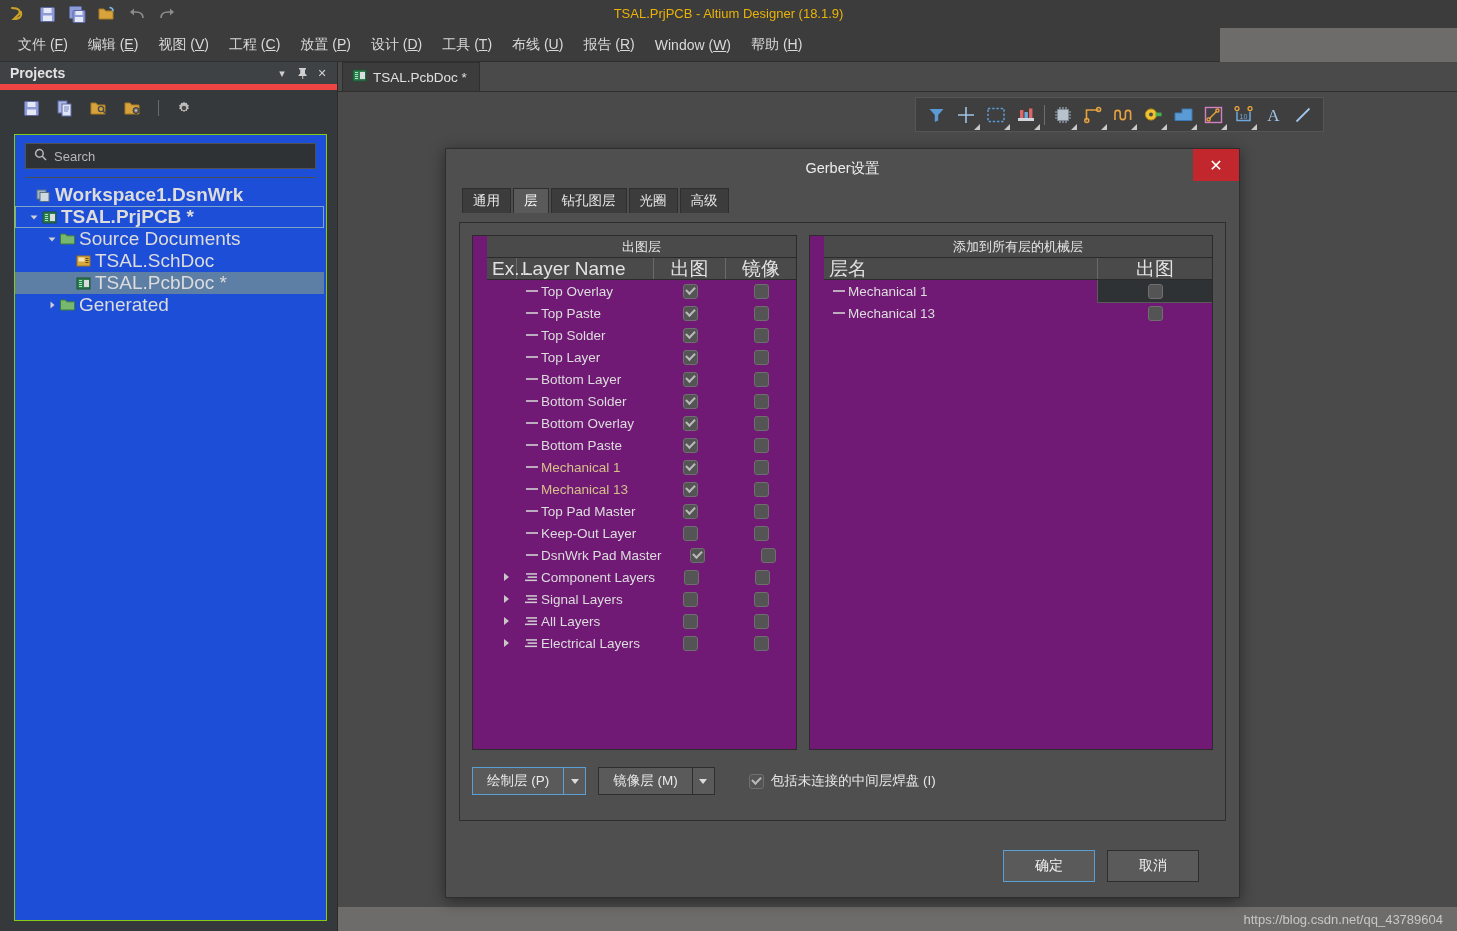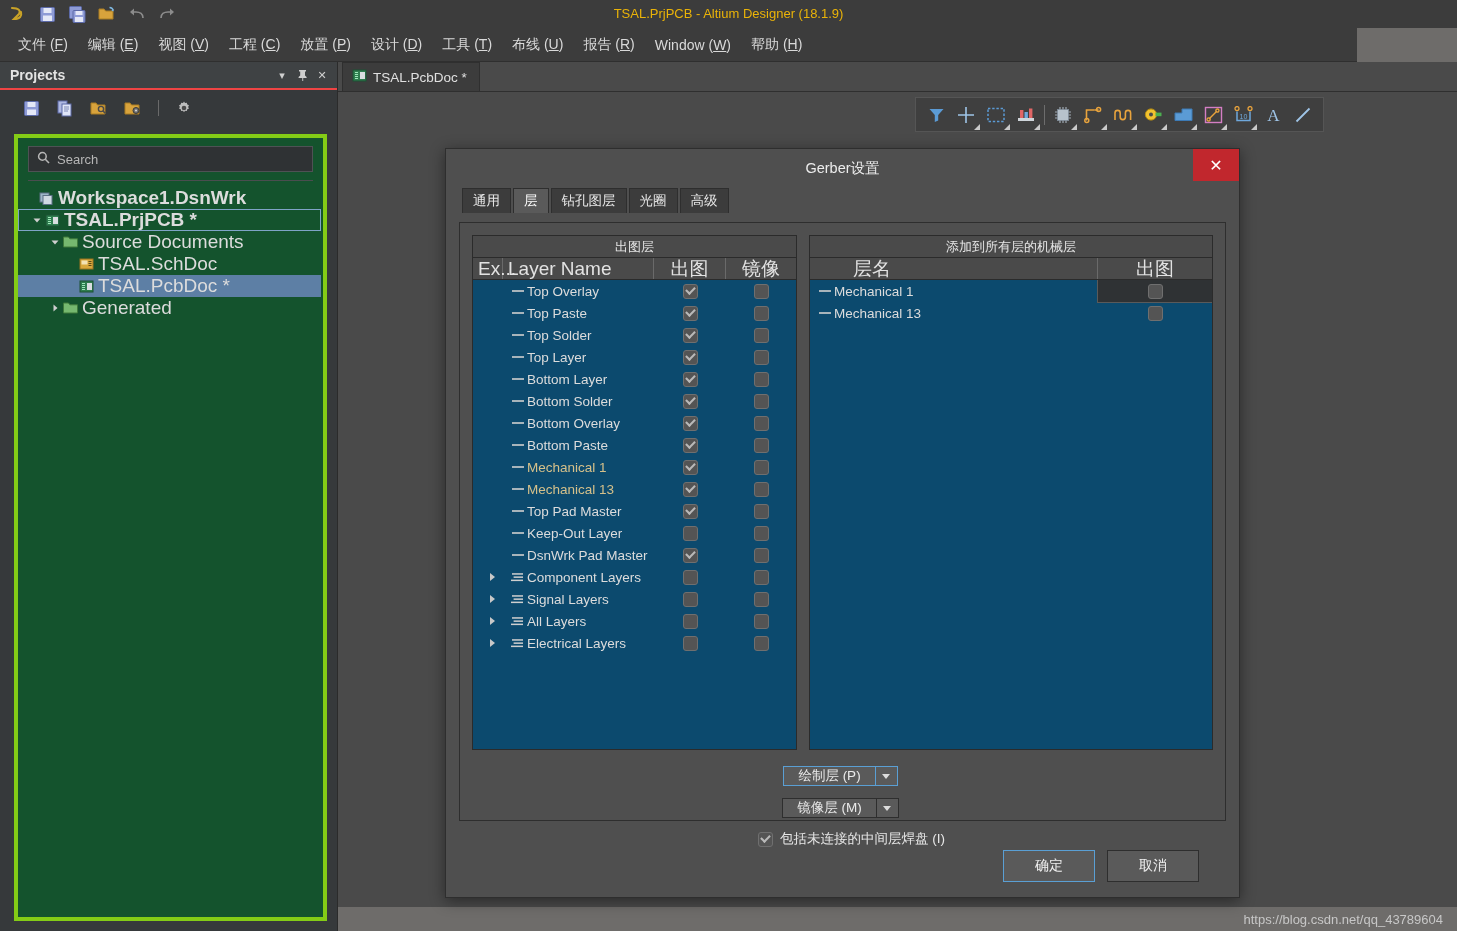--- a/index.html
+++ b/index.html
@@ -20,54 +20,54 @@
   }
   .title-text {
     position: absolute; left: 0; right: 0; text-align: center;
     font-size: 13px; color: #eab308; line-height: 28px;
   }
   .qat { display: flex; align-items: center; gap: 8px; padding-left: 6px; z-index: 2; }
   .qat-ico { width: 22px; height: 22px; display: flex; align-items: center; justify-content: center; }
 
   
   .menubar {
-    position: absolute; left: 0; top: 28px; width: 1357px; height: 34px;
+    position: absolute; left: 0; top: 28px; width: 1220px; height: 34px;
     background: #3c3c3c; display: flex; align-items: center; padding-left: 8px;
     border-bottom: 1px solid #2f2f2f;
   }
   .menu-item {
     font-size: 14px; color: #d9d9d9; padding: 4px 10px; cursor: default;
     white-space: nowrap;
   }
   .mn { text-decoration: underline; }
 
   
   .panel {
     position: absolute; left: 0; top: 62px; width: 338px; height: 869px;
     background: #36393b;
     border-right: 1px solid #2b2b2b;
   }
   .panel-header {
     height: 28px; background: #3f4244; display: flex; align-items: center;
-    padding: 0 6px 0 10px; border-bottom: 2px solid #ef4444;
+    padding: 0 6px 0 10px; border-bottom: 6px solid #ef4444;
   }
   .panel-title { font-size: 14px; font-weight: bold; color: #e3e3e3; flex: 1; }
   .panel-hdr-btn {
     width: 18px; height: 18px; display: flex; align-items: center; justify-content: center;
     color: #cfcfcf; font-size: 11px; margin-left: 2px;
   }
   .panel-toolbar {
     height: 36px; display: flex; align-items: center; gap: 12px; padding-left: 20px;
   }
   .ptb-ico { width: 22px; height: 22px; display: flex; align-items: center; justify-content: center; }
   .ptb-sep { width: 1px; height: 16px; background: #6a6a6a; margin: 0 2px; }
 
   .tree-box {
     position: absolute; left: 14px; top: 72px; right: 10px; bottom: 10px;
-    border: 4px solid #84cc16; background: #14532d;
+    border: 1px solid #84cc16; background: #1d4ed8;
   }
   .search-wrap { padding: 8px 10px 6px 10px; }
   .search-field {
     height: 26px; background: #2f3234; border: 1px solid #4e5254;
     display: flex; align-items: center; padding: 0 8px; gap: 7px;
   }
   .search-icon-svg { flex: 0 0 auto; }
   .search-text { font-size: 13px; color: #b6b6b6; }
   .tree-sep { height: 1px; background: #4a4d4f; margin: 2px 10px 4px 10px; }
 
@@ -144,21 +144,21 @@
     border: 1px solid #2e2e2e; border-bottom: none;
   }
   .tab.active { background: #5a5a5a; color: #ffffff; }
 
   .tabpage {
     position: absolute; left: 13px; right: 13px; top: 73px; bottom: 76px;
     background: #4f4f4f; border: 1px solid #2e2e2e;
   }
   .panes { position: absolute; left: 12px; right: 12px; top: 12px; height: 515px; display: flex; gap: 12px; }
 
-  .grid-box { background: #0c4a6e; border: 1px solid #2b2b2b; display: flex; flex-direction: column; }
+  .grid-box { background: #701a75; border: 1px solid #2b2b2b; display: flex; flex-direction: column; padding-left: 14px; }
   .grid-left { width: 325px; flex: 0 0 325px; }
   .grid-right { flex: 1 1 auto; }
 
   .grid-caption {
     height: 22px; background: #4a4a4a; border-bottom: 1px solid #2b2b2b;
     display: flex; align-items: center; justify-content: center;
     font-size: 13px; color: #e6e6e6;
   }
   .grid-head {
     height: 22px; background: #4a4a4a; border-bottom: 1px solid #2b2b2b;
@@ -191,21 +191,21 @@
     border-left: 2px solid #b9b9b9; border-bottom: 2px solid #b9b9b9;
     transform: rotate(-45deg) translate(1px,-1px);
   }
   .cell-focus { background: #2f3234; outline: 1px solid #5a5a5a; }
 
   
   .r-name { flex: 1 1 auto; display: flex; align-items: center; padding-left: 6px; color: #dcdcdc; }
   .r-chk { width: 114px; flex: 0 0 114px; display: flex; align-items: center; justify-content: center; height: 22px; }
 
   
-  .ctl-row { position: absolute; left: 12px; right: 16px; top: 543px; height: 30px; display: flex; align-items: center; gap: 12px; flex-direction: column; }
+  .ctl-row { position: absolute; left: 12px; right: 16px; top: 543px; height: 30px; display: flex; align-items: center; gap: 12px; }
   .splitbtn { display: flex; height: 28px; }
   .splitbtn .main {
     padding: 0 14px; display: flex; align-items: center; font-size: 13.5px; color: #e9e9e9;
     background: #5a5a5a; border: 1px solid #2e2e2e;
   }
   .splitbtn .arrow {
     width: 22px; display: flex; align-items: center; justify-content: center;
     background: #5a5a5a; border: 1px solid #2e2e2e; border-left: none;
   }
   .splitbtn.focused .main, .splitbtn.focused .arrow { border-color: #5a9fd4; }
@@ -904,21 +904,21 @@
                   <span class="cb"></span>
                 </span>
             </div>
 
           </div>
         </div>
 
         <div class="grid-box grid-right">
           <div class="grid-caption">添加到所有层的机械层</div>
           <div class="grid-head">
-            <div class="hcell" style="flex:1 1 auto;margin-left:38px;">层名</div>
+            <div class="hcell" style="flex:1 1 auto;">层名</div>
             <div class="hcell center last" style="width:114px;flex:0 0 114px;">出图</div>
           </div>
           <div class="grid-body">
             <div class="grow">
               <span class="r-name">
                 <span class="layer-ico">
                     <svg width="13" height="8" viewBox="0 0 13 8">
                       <rect x="0" y="3.2" width="12" height="1.6" fill="#cfcfcf"></rect>
                     </svg>
                   </span>

